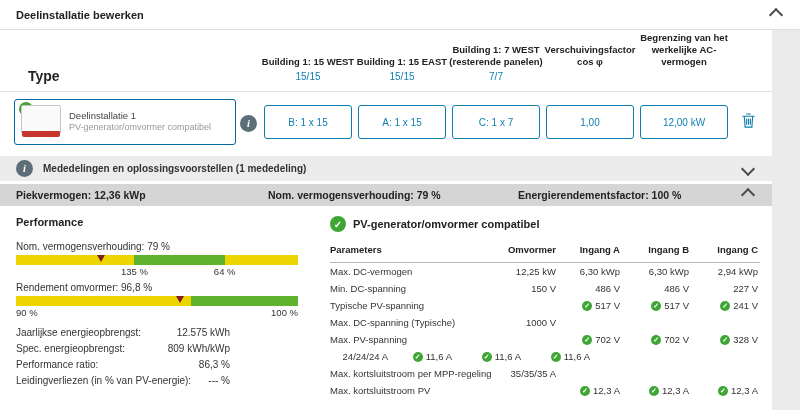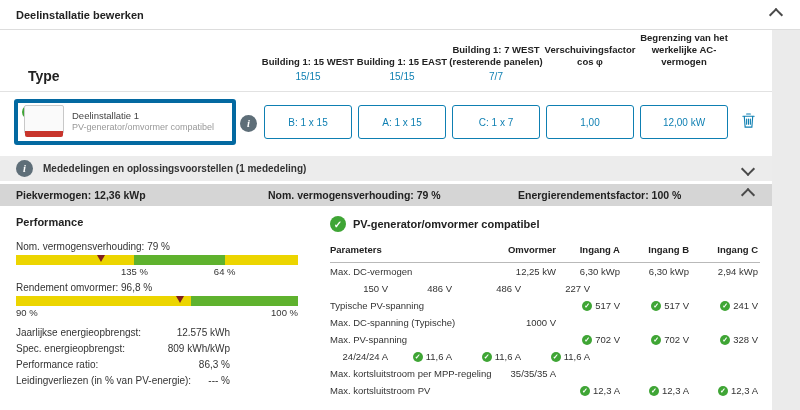--- a/index.html
+++ b/index.html
@@ -20,21 +20,21 @@
   .cols{display:flex;align-items:flex-end;padding-bottom:7px;border-bottom:1px solid #e2e2e2;min-height:62px;box-sizing:border-box}
   .c-type{width:240px;padding-left:28px;box-sizing:border-box;font-size:14px;font-weight:bold;color:#222}
   .c-info{width:24px}
   .c-box{width:88px;margin-right:6px}
   .hcell{display:flex;flex-direction:column;align-items:center;justify-content:flex-end}
   .hcell .ht{width:98px;margin:0 -5px;text-align:center;font-size:9.5px;font-weight:bold;color:#222;line-height:1.25}
   .hcell .hc{margin-top:3px;min-height:13px;font-size:10px;color:#0e7fb2}
 
   .devrow{display:flex;align-items:center;padding:7px 0 9px}
   .slot-type{width:240px;box-sizing:border-box;padding-left:14px}
-  .card{width:222px;height:46px;border:4px solid #0369a1;border-radius:3px;position:relative;display:flex;align-items:center;box-sizing:border-box;background:#fff}
+  .card{width:222px;height:46px;border:1px solid #0369a1;border-radius:3px;position:relative;display:flex;align-items:center;box-sizing:border-box;background:#fff}
   .inv{width:40px;height:34px;position:relative;margin:0 8px 0 6px;flex:none}
   .inv-body{position:absolute;left:0;right:0;top:0;bottom:5px;background:#fafafa;border:1px solid #c8c8c8;border-radius:2px}
   .inv-base{position:absolute;left:1px;right:1px;bottom:2px;height:6px;background:#c8352c;border-radius:0 0 2px 2px}
   .card .txt{display:flex;flex-direction:column;line-height:1.25;min-width:0}
   .card .nm{font-size:9.5px;color:#444}
   .card .md{font-size:11px;font-weight:bold;color:#222}
   .card .st{font-size:9px;color:#999;white-space:nowrap}
   .badge{position:absolute;top:2px;left:4px;box-shadow:0 0 0 2px #fff}
 
   .gchk{background:#3fa535;color:#fff;border-radius:50%;display:inline-flex;align-items:center;justify-content:center;font-weight:bold;flex:none}
@@ -255,20 +255,21 @@
               <span>6,30 kWp</span>
             </div>
           <div class="cb">
               <span>6,30 kWp</span>
             </div>
           <div class="cc">
               <span>2,94 kWp</span>
             </div>
         </div>
         <div class="trow">
+          <div class="cl">Min. DC-spanning</div>
           <div class="co">
               <span>150 V</span>
             </div>
           <div class="ca">
               <span>486 V</span>
             </div>
           <div class="cb">
               <span>486 V</span>
             </div>
           <div class="cc">

